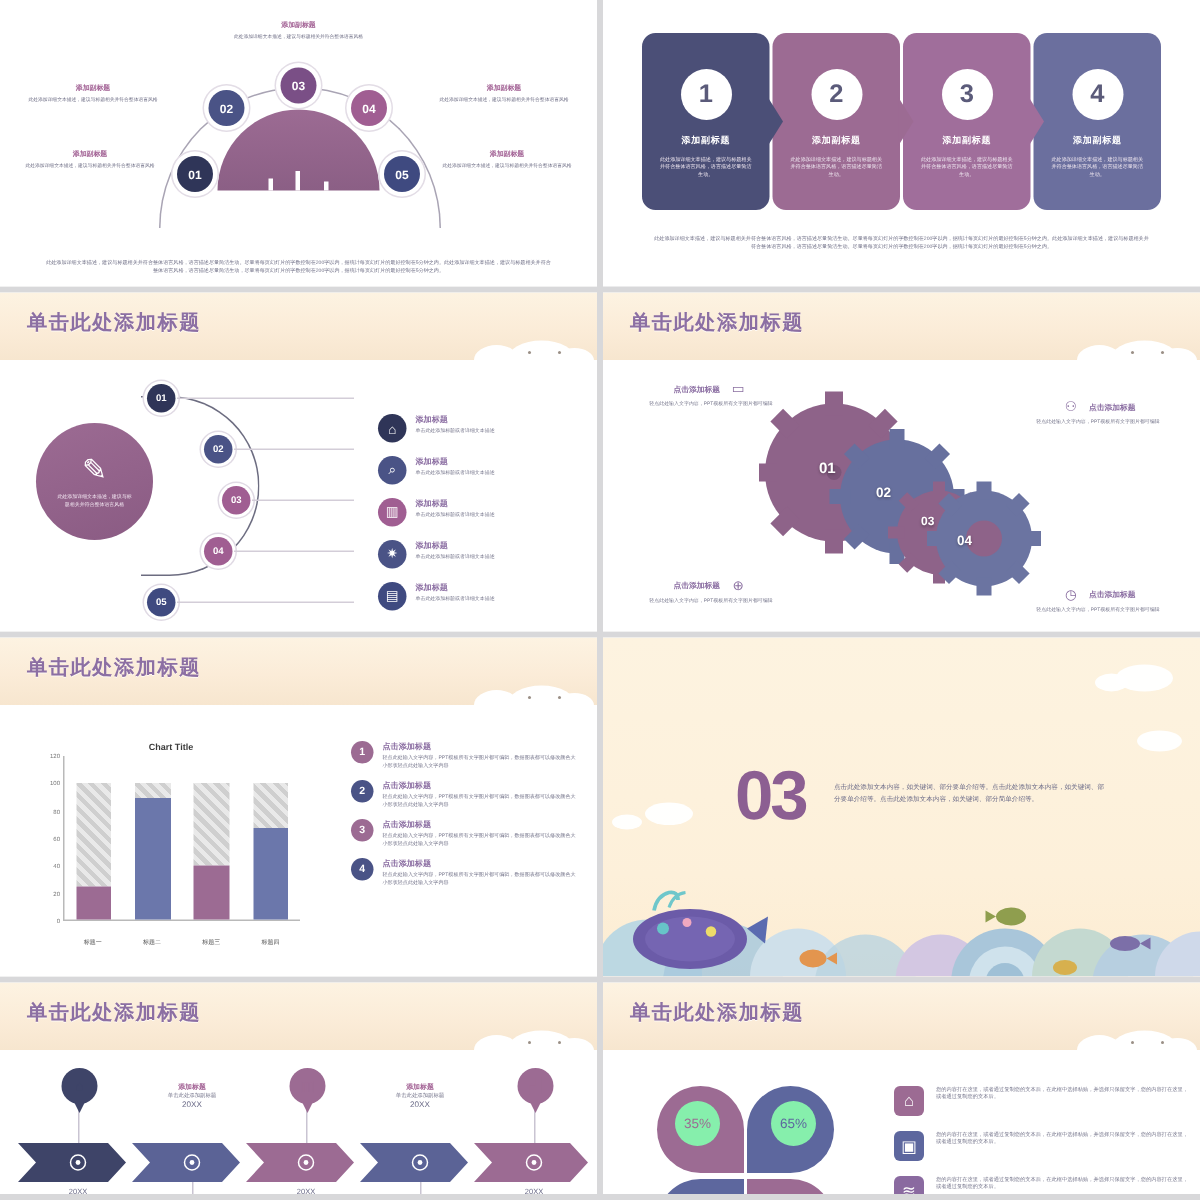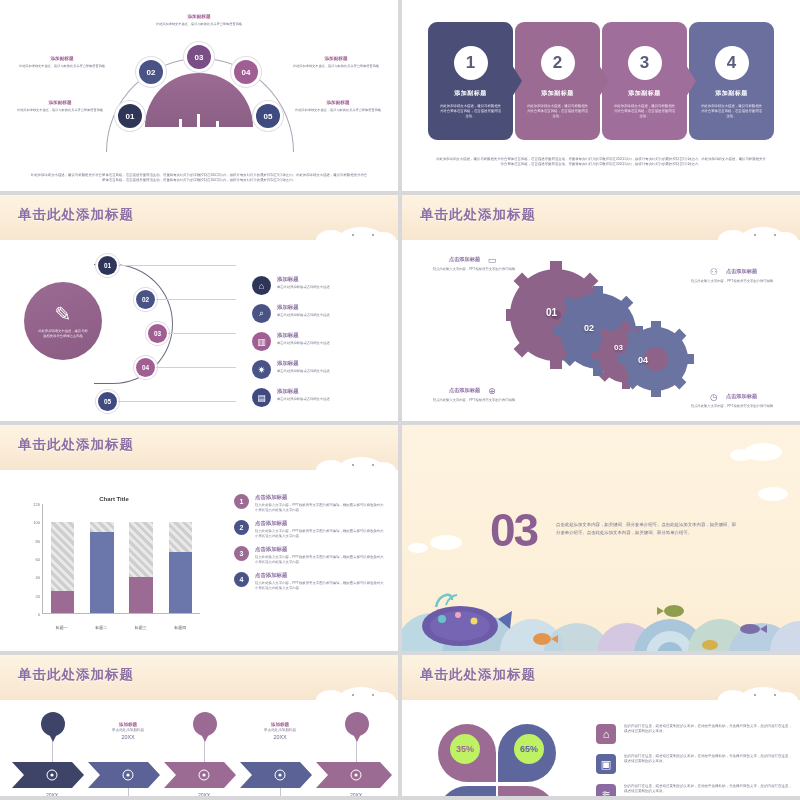--- a/index.html
+++ b/index.html
@@ -161,22 +161,22 @@
   .tlab{position:absolute;text-align:center;width:78px;}
   .tlab .a{font-size:4.6px;font-weight:bold;color:#a05e92;}
   .tlab .b{font-size:3.6px;color:#76768c;margin-top:1px;}
   .tlab .c{font-size:5.4px;color:#6b6b88;margin-top:2px;}
 
   
   .petals{position:absolute;left:36px;top:24px;width:120px;height:120px;}
   .petal{position:absolute;width:58px;height:58px;}
   .petal .body{position:absolute;inset:0;}
   .petal .hole{
-    position:absolute;width:30px;height:30px;border-radius:50%;background:#bef264;
-    display:flex;align-items:center;justify-content:center;font-size:9px;font-weight:bold;
+    position:absolute;width:30px;height:30px;border-radius:50%;background:#86efac;
+    display:flex;align-items:center;justify-content:center;font-size:9px;font-weight:normal;
   }
   .plist{position:absolute;right:8px;top:24px;width:196px;}
   .prow{display:flex;gap:8px;margin-bottom:10px;align-items:flex-start;}
   .pico{flex:0 0 20px;width:20px;height:20px;border-radius:4px;display:flex;align-items:center;justify-content:center;color:#fff;font-size:11px;}
   .prow .pb{font-size:3.5px;line-height:5.4px;color:#76768c;}
 </style>
 </head>
 <body>
 
 <div class="sheet">

